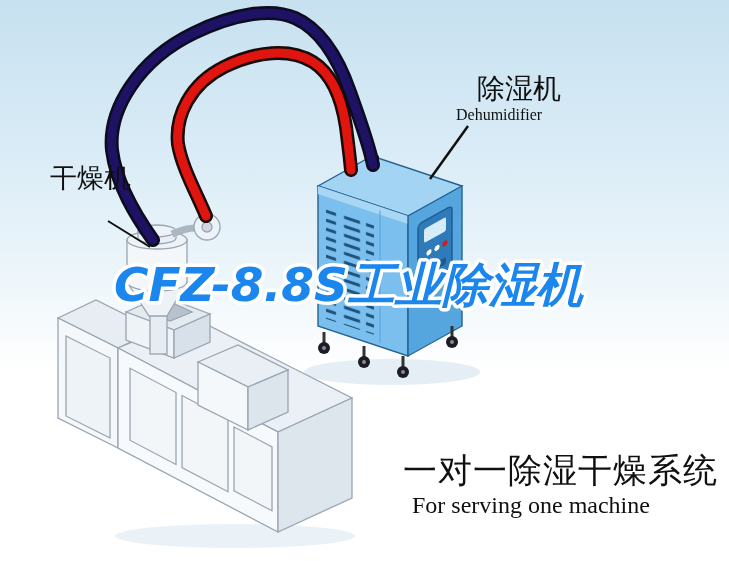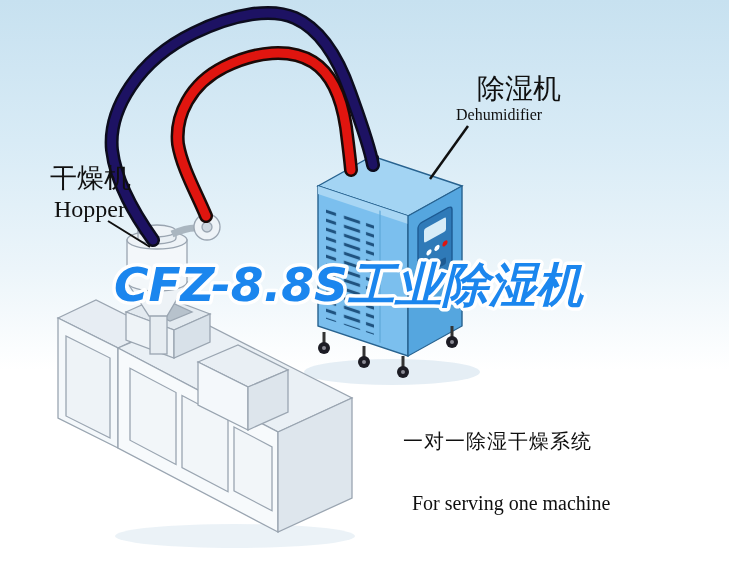--- a/index.html
+++ b/index.html
@@ -124,21 +124,20 @@
     <line x1="108" y1="221" x2="150" y2="247" stroke="#101010" stroke-width="2"></line>
     <line x1="468" y1="126" x2="430" y2="179" stroke="#101010" stroke-width="2.5"></line>
 
     <g>
       <text class="title-txt" x="114" y="301" fill="#ffffff" stroke="#ffffff" stroke-width="7">CFZ-8.8S工业除湿机</text>
       <text class="title-txt" x="114" y="301" fill="#1b86ee">CFZ-8.8S工业除湿机</text>
     </g>
   </svg>
 
   <div class="txt zh" style="left:50px;top:164px;font-size:27px">干燥机</div>
-  <div class="txt serif" style="left:54px;top:197px;font-size:24px">Hopper</div>
 
   <div class="txt zh" style="left:477px;top:74px;font-size:28px">除湿机</div>
   <div class="txt serif" style="left:456px;top:107px;font-size:16px">Dehumidifier</div>
 
-  <div class="txt zh" style="left:403px;top:431px;font-size:20px;letter-spacing:1px">一对一除湿干燥系统</div>
-  <div class="txt serif" style="left:412px;top:493px;font-size:20px">For serving one machine</div>
+  <div class="txt zh" style="left:403px;top:453px;font-size:34px;letter-spacing:1px">一对一除湿干燥系统</div>
+  <div class="txt serif" style="left:412px;top:493px;font-size:24px">For serving one machine</div>
 
 </div>
 
 </body></html>

